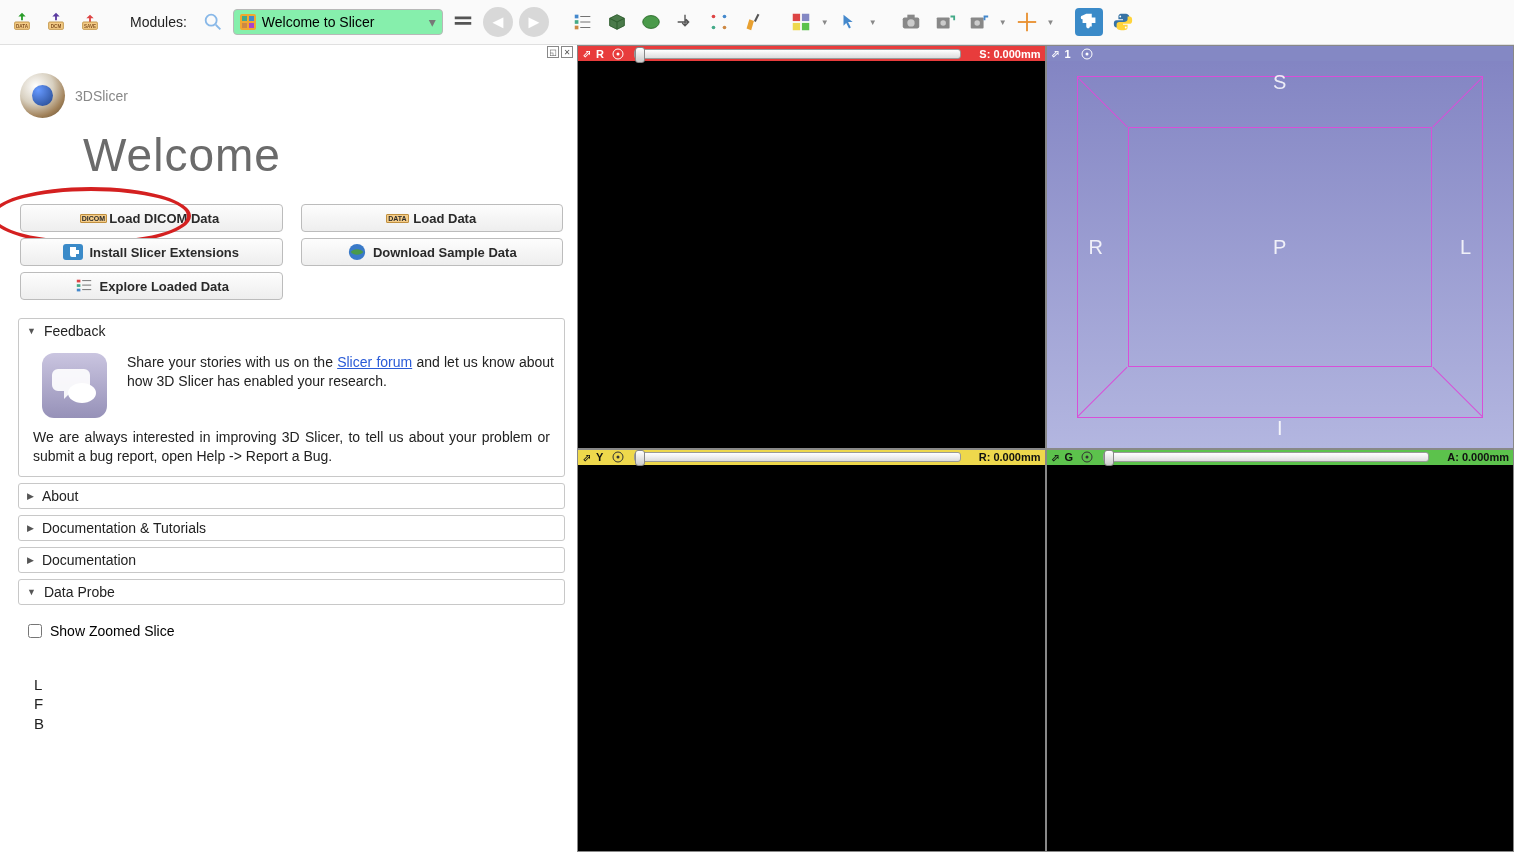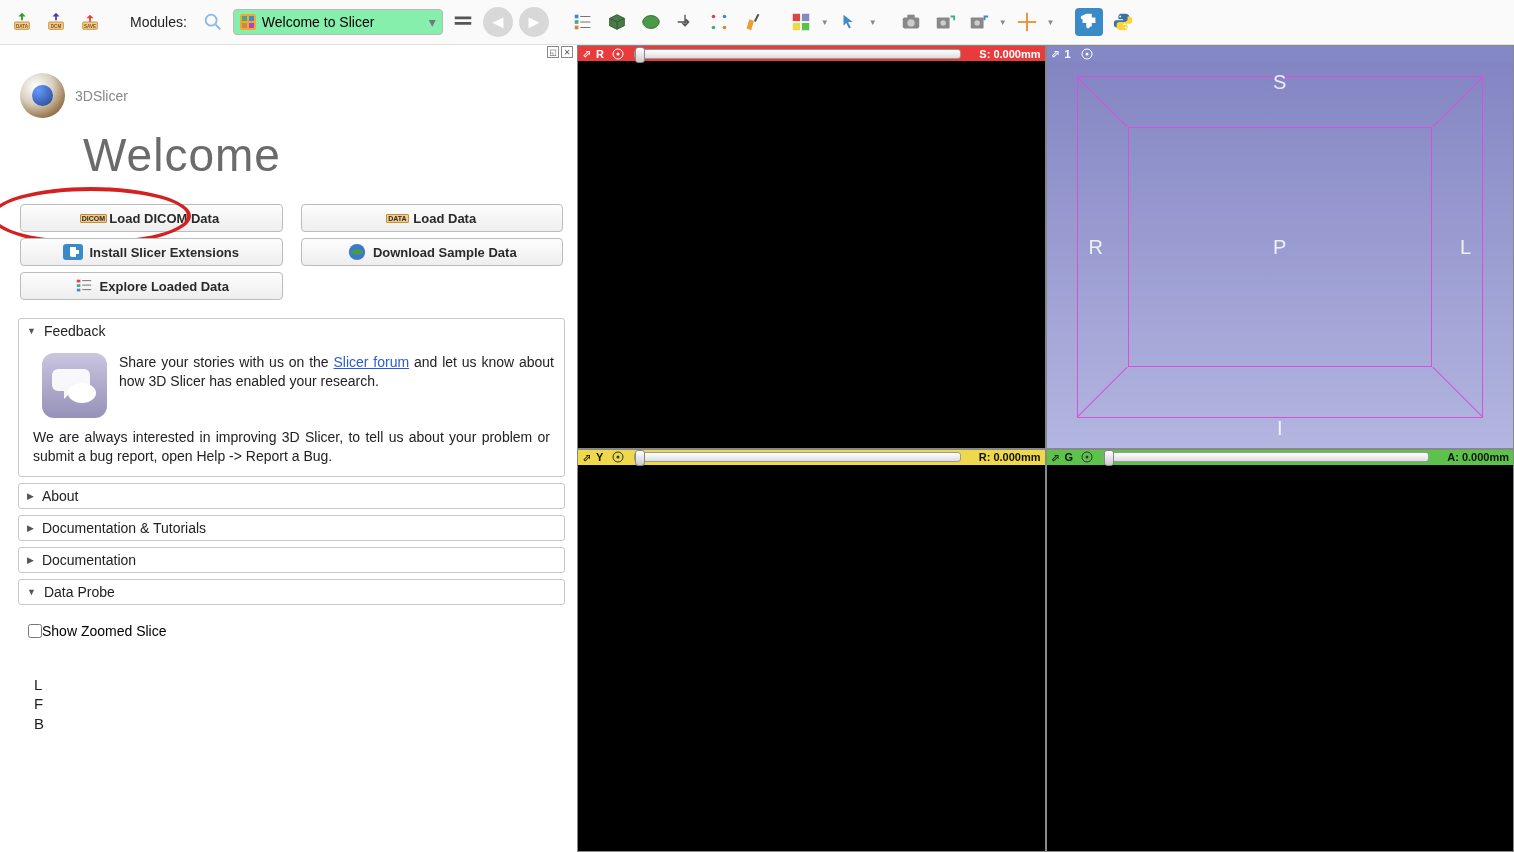--- a/index.html
+++ b/index.html
@@ -33,28 +33,28 @@
 
 .btn-grid { display: grid; grid-template-columns: 1fr 1fr; gap: 6px 18px; margin-bottom: 18px; padding: 0 2px; }
 .wbtn { height: 28px; border: 1px solid #bcbcbc; border-radius: 4px; background: linear-gradient(#fdfdfd,#eee); display: flex; align-items: center; justify-content: center; gap: 6px; font-size: 13px; font-weight: 600; color: #2a2a2a; cursor: pointer; position: relative; }
 .wbtn .bicon { width: 20px; height: 16px; display: inline-flex; align-items: center; justify-content: center; }
 .circle-annot { position: absolute; width: 200px; height: 58px; border: 4px solid #d42020; border-radius: 50%; left: -30px; top: -18px; pointer-events: none; }
 
 .section { border: 1px solid #c8c8c8; border-radius: 3px; margin-bottom: 6px; background: #fff; }
 .sec-head { display: flex; align-items: center; padding: 4px 8px; font-size: 14px; font-weight: 500; cursor: pointer; color: #222; }
 .sec-head .tri { font-size: 9px; margin-right: 8px; color: #555; }
 .sec-body { padding: 10px 10px; font-size: 14px; color: #222; }
-.feedback-row { display: flex; gap: 12px; align-items: flex-start; margin-bottom: 10px; padding-left: 13px; }
+.feedback-row { display: flex; gap: 20px; align-items: flex-start; margin-bottom: 10px; padding-left: 13px; }
 .chat-icon { width: 65px; height: 65px; border-radius: 12px; background: linear-gradient(#cac5e0,#9691b8); display: flex; align-items: center; justify-content: center; flex-shrink: 0; }
 .chat-icon svg { width: 50px; height: 50px; }
 .feedback-text { flex: 1; text-align: justify; line-height: 1.35; }
 .feedback-text a { color: #2a5bd7; text-decoration: underline; }
 .feedback-para { text-align: justify; line-height: 1.35; padding: 0 4px; }
 
-.dp-check { display: flex; align-items: center; padding: 12px 0 14px 10px; font-size: 14px; }
+.dp-check { display: flex; align-items: center; gap: 8px; padding: 12px 0 14px 10px; font-size: 14px; }
 .dp-check input { width: 14px; height: 14px; }
 .dp-letters { padding: 22px 0 0 16px; font-size: 15px; color: #222; line-height: 1.3; }
 
 
 .viewports { flex: 1; display: grid; grid-template-columns: 1fr 1fr; grid-template-rows: 1fr 1fr; background: #000; }
 .view { position: relative; background: #000; border: 1px solid #888; }
 .view-bar { height: 15px; display: flex; align-items: center; font-size: 11px; color: #111; font-weight: 600; padding: 0 4px; gap: 4px; position: relative; }
 .view-bar .pin { width: 10px; height: 10px; display: inline-flex; align-items: center; justify-content: center; cursor: pointer; font-size: 10px; }
 .view-bar .vb-label { min-width: 12px; }
 .view-bar .vb-gear { width: 12px; height: 12px; cursor: pointer; }

